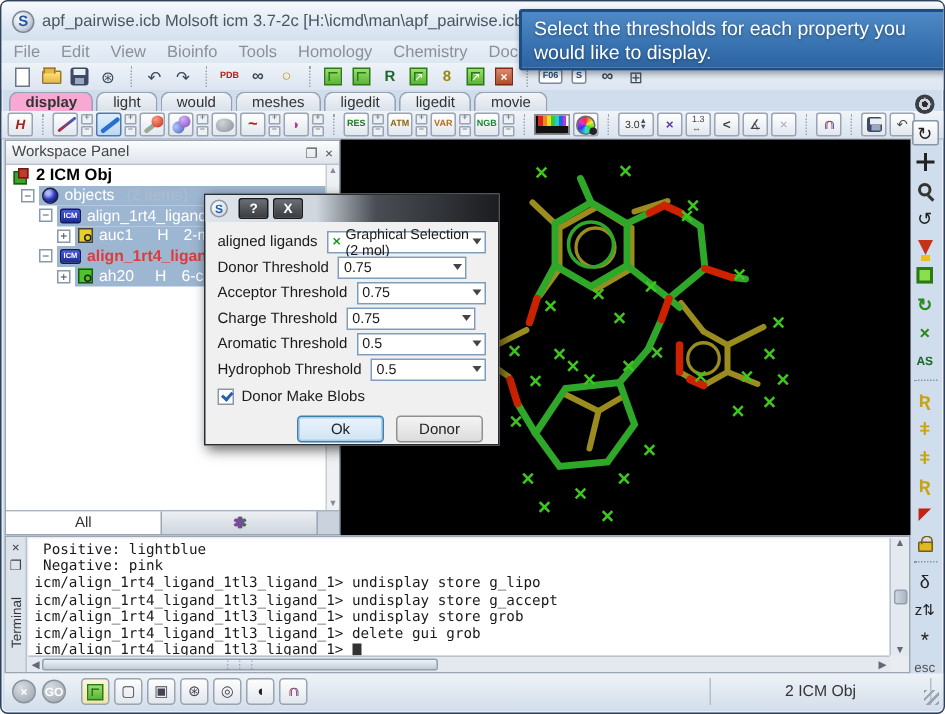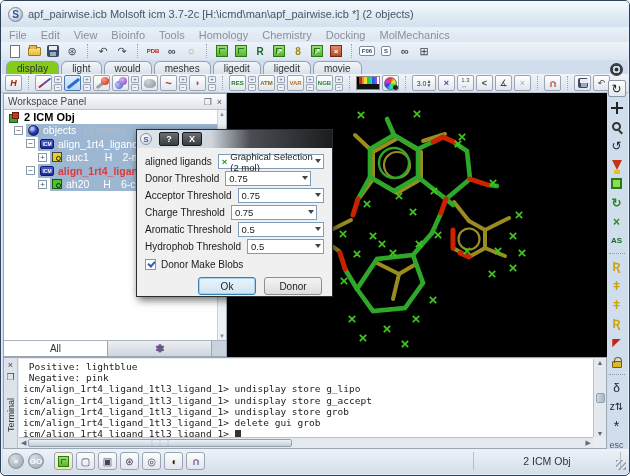--- a/index.html
+++ b/index.html
@@ -43,21 +43,21 @@
   .rsq { width:12px; height:12px; border:1px solid #7a2a12; background:linear-gradient(#e08a6a,#b44a25);
          color:#fff; font-size:8px; font-weight:bold; display:flex;align-items:center;justify-content:center;}
   .fbox { border:1px solid #7a8aa0; border-radius:2px; background:#fff; font-size:6px; color:#23507f;
           padding:1px 2px; font-weight:bold; }
 
   .tabrow { position:absolute; left:2px; top:59px; width:626px; height:14px; display:flex; gap:2px;
             padding-left:3px; align-items:flex-end; }
   .tab { height:13px; padding:0 10px; font-size:10px; color:#333;
          border:1px solid #93a1b1; border-bottom:none; border-radius:6px 6px 0 0;
          background:linear-gradient(#f2f5f9,#d9e1ea); display:flex; align-items:center; }
-  .tab.active { background:#84cc16; font-weight:normal; }
+  .tab.active { background:#f9a8d4; font-weight:bold; }
 
   .toolbar2 { position:absolute; left:0; top:73px; width:630px; height:19px;
               background:linear-gradient(#f0f4f9,#d9e2ee);
               display:flex; align-items:center; gap:2px; padding-left:4px; border-bottom:1px solid #b9c4d2; }
   .tb { width:17px; height:16px; border:1px solid #9aa4b2; border-radius:2px;
         background:linear-gradient(#ffffff,#e1e7ee); display:flex; align-items:center; justify-content:center;
         font-size:9px; color:#444; position:relative; overflow:hidden; }
   .tb.active { border-color:#4a7ab0; background:linear-gradient(#dfeeff,#bcd8f2); }
   .pm { display:flex; flex-direction:column; gap:1px; }
   .pm i { width:8px; height:7px; border:1px solid #9aa4b2; background:#eef2f6; font-size:6px; font-style:normal;
@@ -687,14 +687,17 @@
         <div class="checkbox"></div>
         <span>Donor Make Blobs</span>
       </div>
       <div class="dbuttons">
         <div class="pbtn default">Ok</div>
         <div class="pbtn">Donor</div>
       </div>
     </div>
   </div>
 
+  <div class="tooltip">
+    <span>Select the thresholds for each property you would like to display.</span>
+  </div>
 
 </div>
 
 </body></html>

